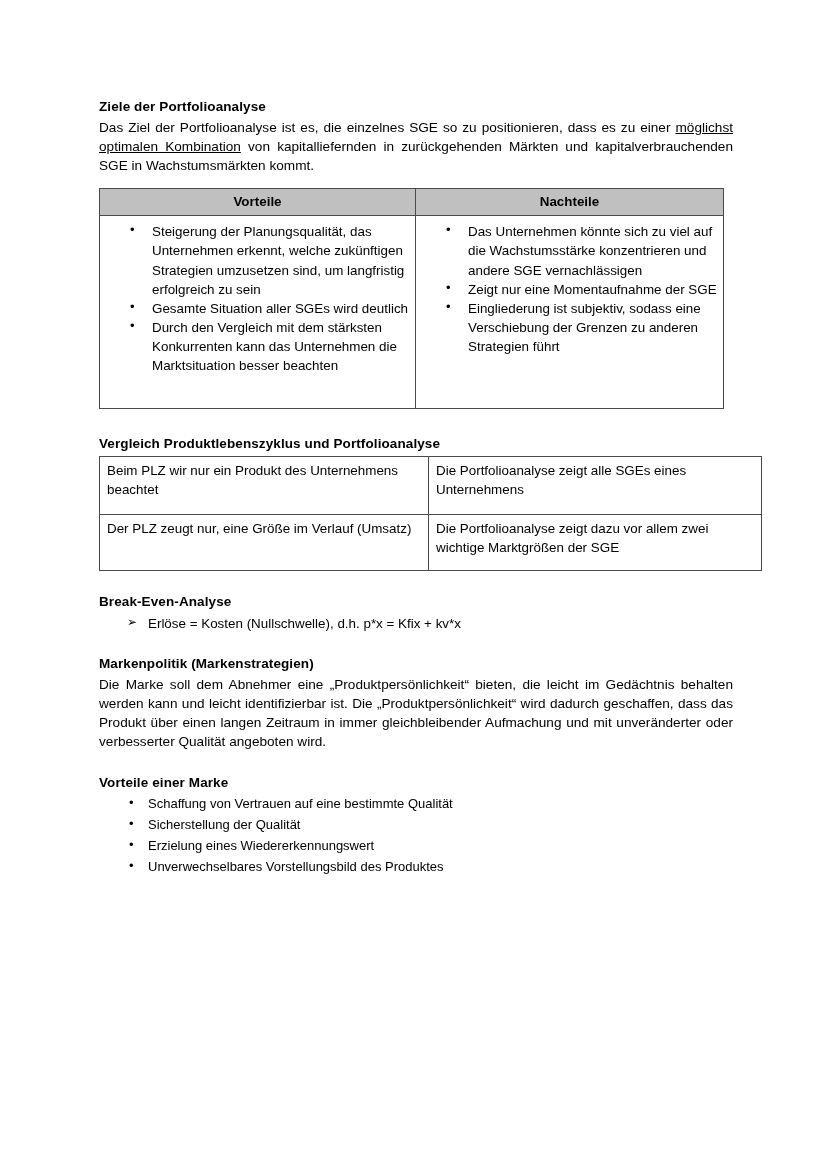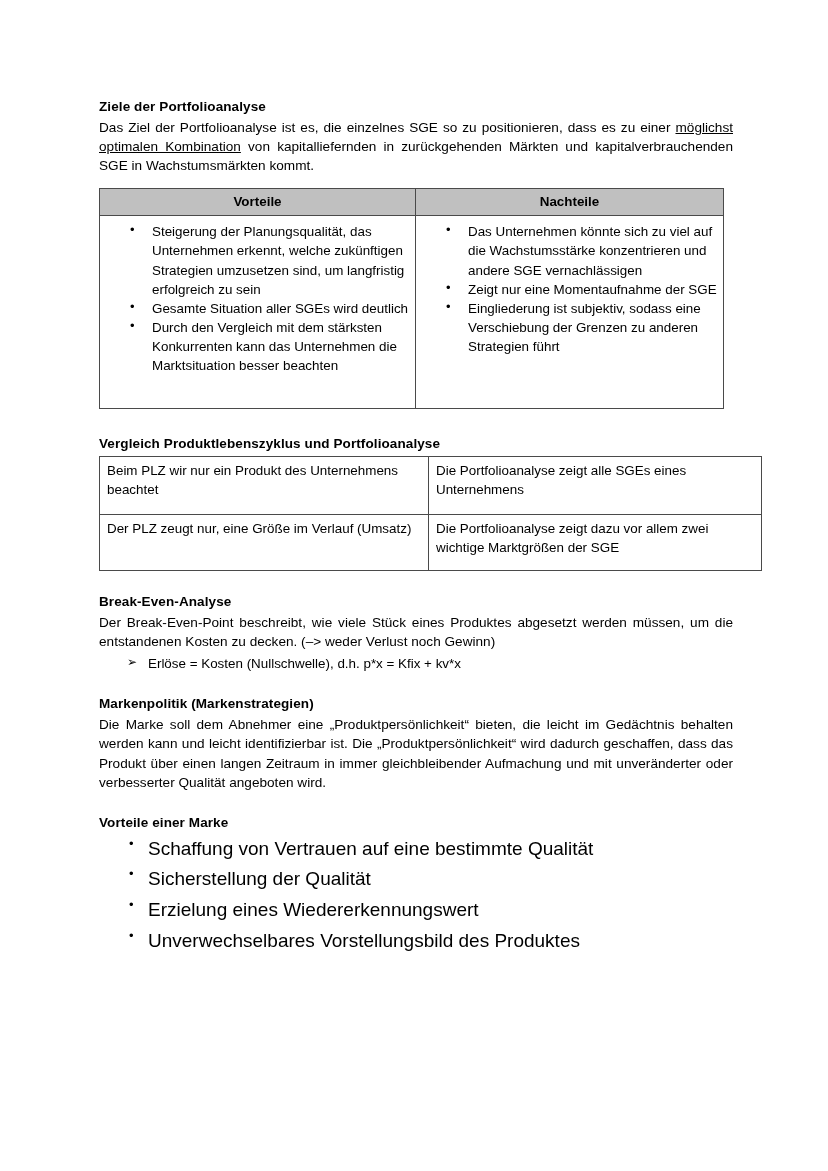--- a/index.html
+++ b/index.html
@@ -128,21 +128,21 @@
     left: 28px;
     top: 0px;
     font-size: 12px;
   }
 
   
   ul.dot-list {
     list-style: none;
     margin: 2px 0 0 0;
     padding: 0;
-    font-size: 19px;
+    font-size: 13px;
     line-height: 1.62;
   }
   ul.dot-list li {
     position: relative;
     padding-left: 49px;
   }
   ul.dot-list li::before {
     content: "\2022";
     position: absolute;
     left: 30px;
@@ -200,21 +200,20 @@
       <tr>
         <td class="r3">Der PLZ zeugt nur, eine Größe im Verlauf (Umsatz)</td>
         <td class="r3">Die Portfolioanalyse zeigt dazu vor allem zwei wichtige Marktgrößen der SGE</td>
       </tr>
     </tbody>
       </table>
 
     <div class="gap-md"></div>
 
     <h2 class="section-heading">Break-Even-Analyse</h2>
-    <p class="body-text">Der Break-Even-Point beschreibt, wie viele Stück eines Produktes abgesetzt werden müssen, um die entstandenen Kosten zu decken. (–&gt; weder Verlust noch Gewinn)</p>
     <ul class="arrow-list">
       <li>Erlöse = Kosten (Nullschwelle), d.h. p*x = Kfix + kv*x</li>
     </ul>
 
     <div class="gap-md"></div>
 
     <h2 class="section-heading">Markenpolitik (Markenstrategien)</h2>
     <p class="body-text">Die Marke soll dem Abnehmer eine „Produktpersönlichkeit“ bieten, die leicht im Gedächtnis behalten werden kann und leicht identifizierbar ist. Die „Produktpersönlichkeit“ wird dadurch geschaffen, dass das Produkt über einen langen Zeitraum in immer gleichbleibender Aufmachung und mit unveränderter oder verbesserter Qualität angeboten wird.</p>
 
     <div class="gap-md"></div>

